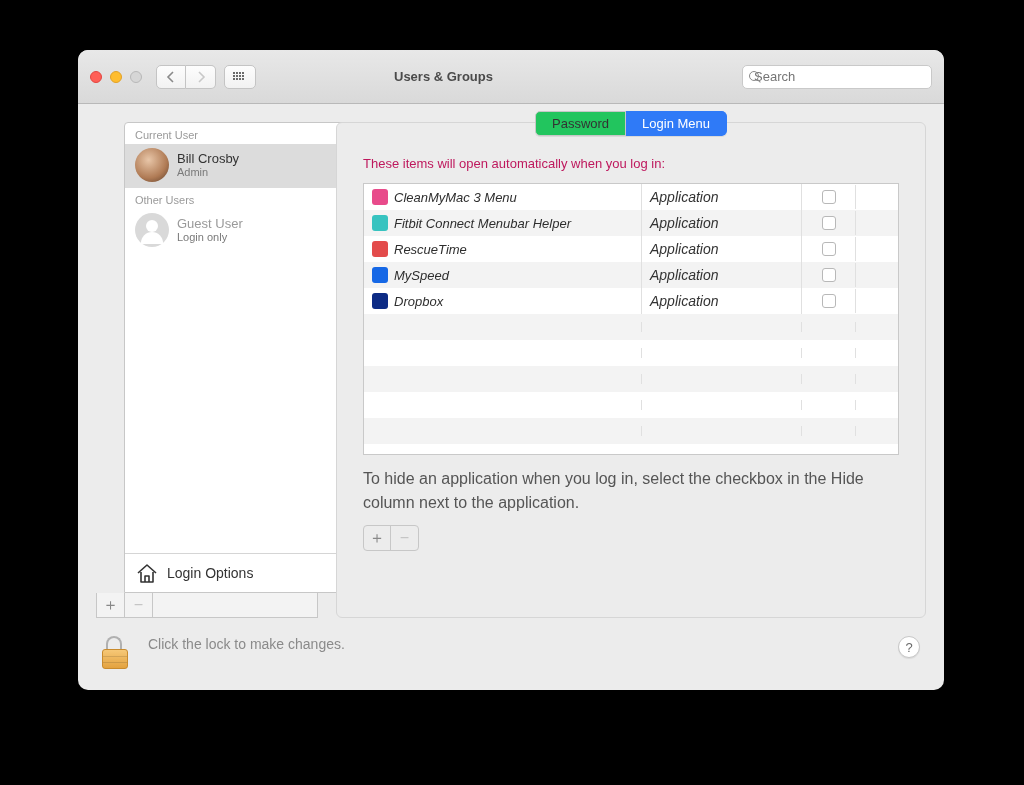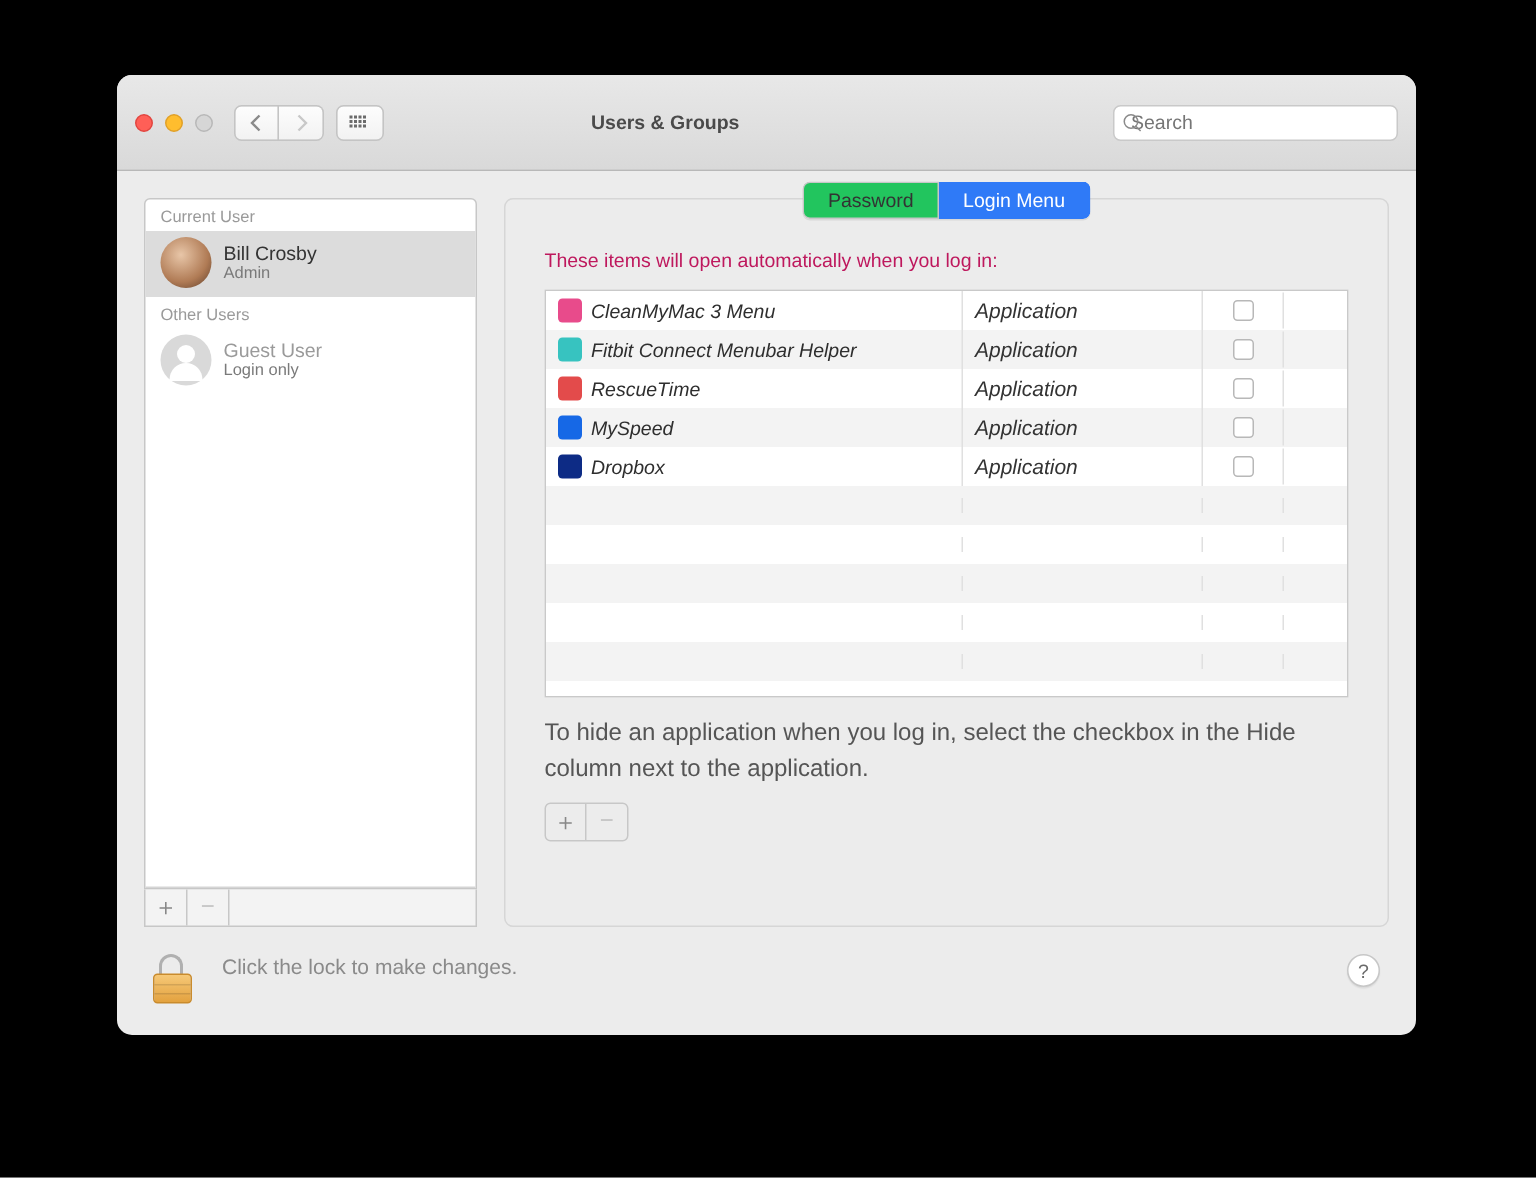--- a/index.html
+++ b/index.html
@@ -19,21 +19,21 @@
     width: 866px;
     height: 640px;
     background: #ececec;
     border-radius: 10px;
     box-shadow: 0 20px 60px rgba(0,0,0,0.6);
     display: flex;
     flex-direction: column;
     overflow: hidden;
   }
   .titlebar {
-    height: 64px;
+    height: 54px;
     background: linear-gradient(#e8e8e8, #d9d9d9);
     border-bottom: 1px solid #b8b8b8;
     display: flex;
     align-items: center;
     padding: 0 12px;
     gap: 8px;
   }
   .traffic { display: flex; gap: 8px; margin-right: 6px; }
   .tl { width: 12px; height: 12px; border-radius: 50%; }
   .tl.red { background: #ff5f57; border: 0.5px solid #e24640; }
@@ -232,39 +232,47 @@
         <span class="magnifier"></span>
         <input type="text" placeholder="Search" style="">
       </div>
     </div>
   </div>
 
   <div class="body">
     <div class="content-row">
 
       <div style="display:flex;flex-direction:column;width:222px;">
-        <div class="sidebar" style="flex:1;">
+        <div class="sidebar" style="flex:1;margin-left:28px;">
           <div class="sb-section-label">Current User</div>
           <div class="sb-user selected">
             <div class="avatar"></div>
             <div>
               <div class="uname">Bill Crosby</div>
               <div class="urole">Admin</div>
             </div>
           </div>
           <div class="sb-section-label">Other Users</div>
           <div class="sb-user">
             <div class="avatar generic"></div>
             <div>
               <div class="uname" style="color:#9a9a9a">Guest User</div>
               <div class="urole">Login only</div>
             </div>
           </div>
           <div class="sb-flex"></div>
           <div class="sb-divider"></div>
+          <div class="sb-login-options">
+            <span class="house">
+              <svg viewBox="0 0 24 22">
+                  <path d="M3 11 L12 3 L21 11 M6 10 V20 H18 V10 M10 20 V14 H14 V20" fill="none" stroke="#333" stroke-width="1.6" stroke-linejoin="round"></path>
+                </svg>
+            </span>
+            <span>Login Options</span>
+          </div>
         </div>
         <div class="sb-footer" style="border:1px solid #c7c7c7;border-top:none;">
           <div class="sqbtn">＋</div>
           <div class="sqbtn" style="color:#c3c3c3;">−</div>
         </div>
       </div>
 
       <div class="main">
         <div class="tabbar">
           <div class="tabgroup">

